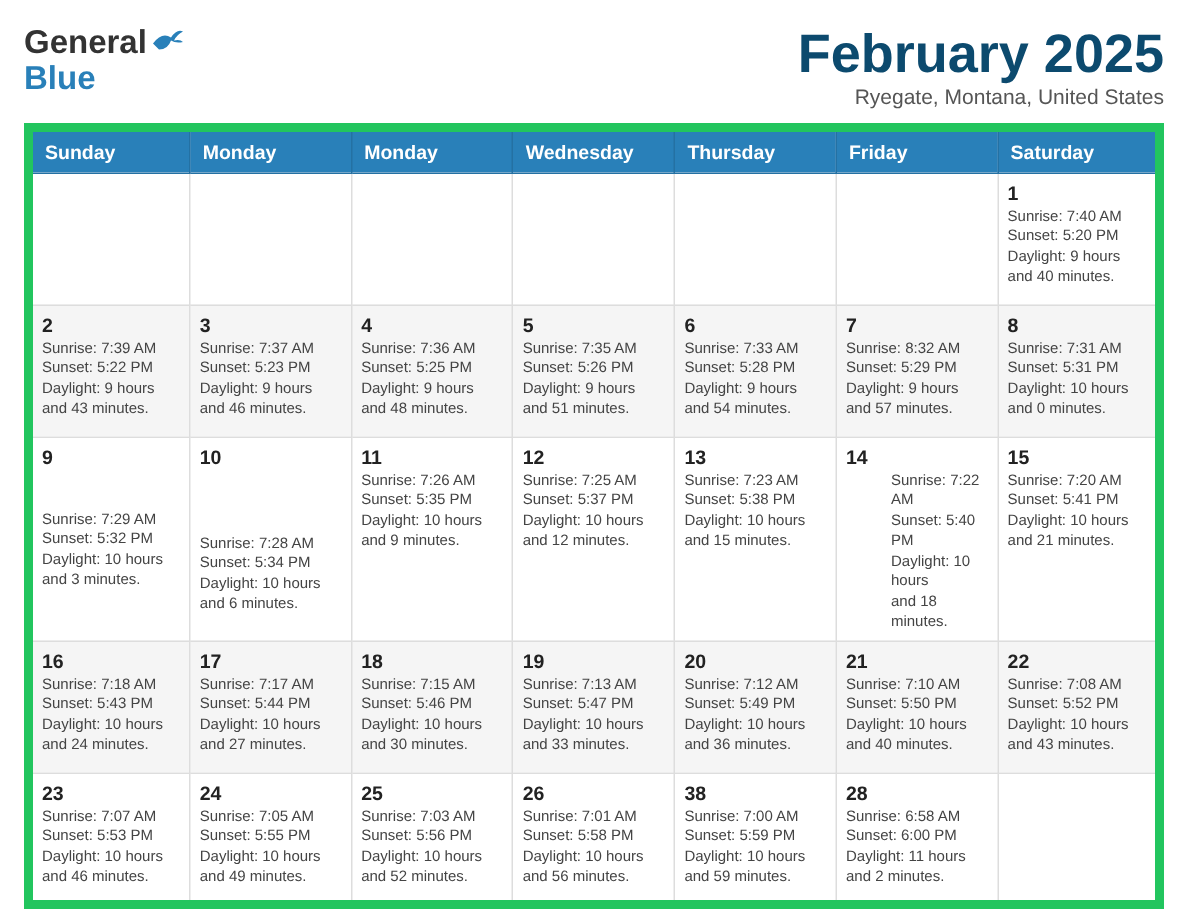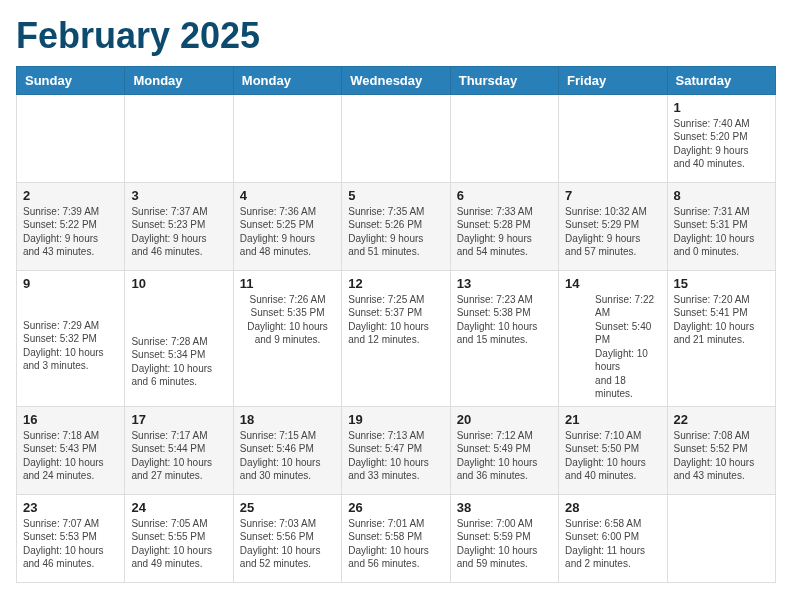--- a/index.html
+++ b/index.html
@@ -36,21 +36,21 @@
       color: #0c4a6e;
       line-height: 1.1;
     }
     .cal-subtitle {
       font-size: 14px;
       color: #555;
     }
     .calendar {
       width: 100%;
       border-collapse: collapse;
-      border: 1px solid #22c55e;
+      border: 6px solid #22c55e;
     }
     .calendar th {
       background: #2980b9;
       color: #fff;
       font-size: 13px;
       font-weight: bold;
       text-align: left;
       padding: 6px 8px;
       border: 1px solid #2471a3;
     }
@@ -79,22 +79,32 @@
       line-height: 1.35;
     }
     .empty-cell {
       background: #f9f9f9;
     }
   </style>
 </head>
 <body>
 
 <div class="header">
+  <div class="logo">
+    <div style="display:flex;align-items:center;">
+      <span class="logo-text logo-general">General</span>
+      <svg width="22" height="18" viewBox="0 0 22 18" style="margin-left:2px;">
+        <path d="M2 10 Q8 2 14 6 Q18 0 22 2 Q18 4 16 8 Q20 7 22 9 Q17 10 14 8 Q12 14 6 14 Z" fill="#2980b9"></path>
+      </svg>
+    </div>
+    <span class="logo-text logo-blue">Blue</span>
+  </div>
   <div class="title-block">
     <div class="cal-title">February 2025</div>
+    <div class="cal-subtitle">Ryegate, Montana, United States</div>
   </div>
 </div>
 
 <table class="calendar">
   <thead>
     <tr>
     <th>Sunday</th>
         <th>Monday</th>
         <th>Monday</th>
         <th>Wednesday</th>
@@ -150,21 +160,21 @@
         </td>
         <td>
           <div class="day-num">6</div>
           <div class="day-info" style="white-space: pre-line;">Sunrise: 7:33 AM
 Sunset: 5:28 PM
 Daylight: 9 hours
 and 54 minutes.</div>
         </td>
         <td>
           <div class="day-num">7</div>
-          <div class="day-info" style="white-space: pre-line;">Sunrise: 10:32 AM
+          <div class="day-info" style="white-space: pre-line;">Sunrise: 8:32 AM
 Sunset: 5:29 PM
 Daylight: 9 hours
 and 57 minutes.</div>
         </td>
         <td>
           <div class="day-num">8</div>
           <div class="day-info" style="white-space: pre-line;">Sunrise: 7:31 AM
 Sunset: 5:31 PM
 Daylight: 10 hours
 and 0 minutes.</div>
@@ -180,21 +190,21 @@
         </td>
         <td>
           <div class="day-num">10</div>
           <div class="day-info" style="white-space: pre-line; margin-top: 44px;">Sunrise: 7:28 AM
 Sunset: 5:34 PM
 Daylight: 10 hours
 and 6 minutes.</div>
         </td>
         <td>
           <div class="day-num">11</div>
-          <div class="day-info" style="white-space: pre-line; text-align: center;">Sunrise: 7:26 AM
+          <div class="day-info" style="white-space: pre-line;">Sunrise: 7:26 AM
 Sunset: 5:35 PM
 Daylight: 10 hours
 and 9 minutes.</div>
         </td>
         <td>
           <div class="day-num">12</div>
           <div class="day-info" style="white-space: pre-line;">Sunrise: 7:25 AM
 Sunset: 5:37 PM
 Daylight: 10 hours
 and 12 minutes.</div>

